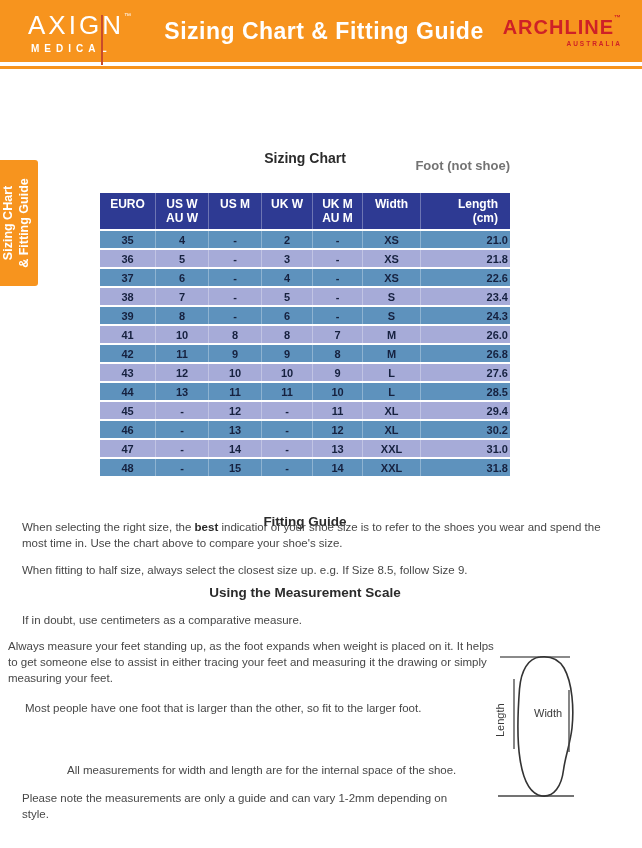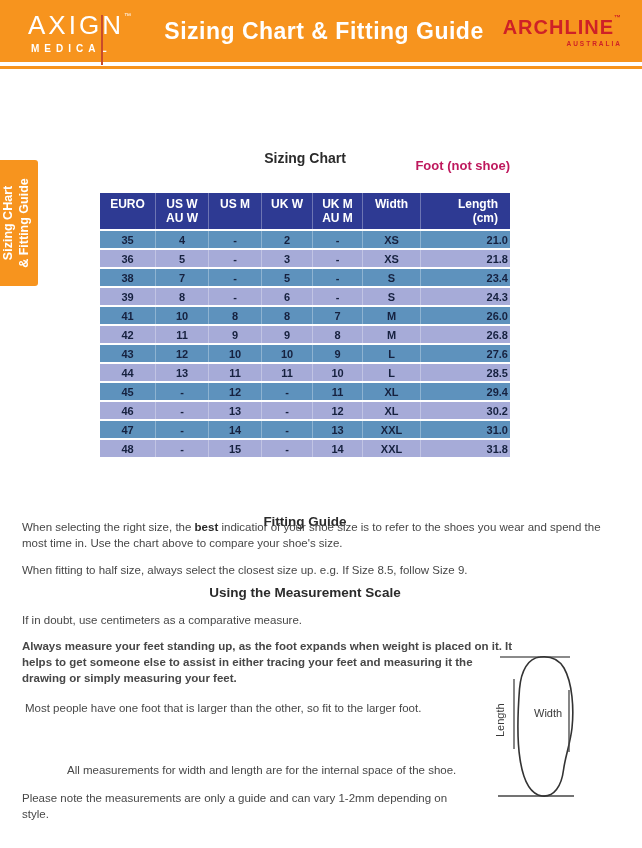--- a/index.html
+++ b/index.html
@@ -25,21 +25,21 @@
   
   .side-tab { position:absolute; left:0; top:160px; width:38px; height:126px; background:#F7941E;
     border-radius:0 3px 3px 0; }
   .side-tab-text { position:absolute; left:-50px; top:44px; width:138px; height:38px;
     transform:rotate(-90deg); transform-origin:center; text-align:center;
     color:#fff; font-weight:700; font-size:12.5px; line-height:16px; }
 
   
   .chart-block { position:absolute; left:100px; top:150px; width:410px; }
   .chart-title { text-align:center; font-size:14px; font-weight:700; color:#2b2b2b; }
-  .foot-note { position:absolute; right:0; top:8px; font-size:13px; font-weight:700; color:#be185d; }
+  .foot-note { position:absolute; right:0; top:8px; font-size:13px; font-weight:700; color:#737373; }
   .sizing-table { margin-top:25px; width:410px; border-collapse:separate; border-spacing:0 2px;
     table-layout:fixed; }
   .sizing-table col.c0{width:55px}.sizing-table col.c1{width:53px}.sizing-table col.c2{width:53px}
   .sizing-table col.c3{width:51px}.sizing-table col.c4{width:50px}.sizing-table col.c5{width:58px}
   .sizing-table col.c6{width:90px}
   .sizing-table th { background:#2E3A93; color:#fff; font-size:12px; font-weight:700;
     vertical-align:top; padding:4px 2px 4px 2px; height:26px; line-height:14px; text-align:center; }
   .sizing-table th + th { border-left:1px solid rgba(255,255,255,0.30); }
   .sizing-table th:last-child { text-align:right; padding-right:12px; }
   .sizing-table td { font-size:11px; font-weight:700; color:#16213F; text-align:center;
@@ -51,21 +51,21 @@
 
   
   .sec-title { position:absolute; left:0; width:610px; text-align:center; font-size:13.5px;
     font-weight:700; color:#2b2b2b; }
   .para { position:absolute; font-size:11.5px; line-height:16px; color:#474747; }
   #fg-title { top:514px; }
   #fg-p1 { left:22px; top:519px; width:600px; }
   #fg-p2 { left:22px; top:562px; width:600px; }
   #ms-title { top:585px; }
   #ms-p1 { left:22px; top:612px; width:500px; }
-  #ms-p2 { left:22px; top:638px; width:495px;font-weight:bold; }
+  #ms-p2 { left:8px; top:638px; width:495px; }
   #ms-p3 { left:25px; top:700px; width:490px; }
   #ms-p4 { left:25px; top:762px; width:490px;margin-left:42px; }
   #ms-p5 { left:22px; top:790px; width:450px; }
   .para b { color:#2b2b2b; }
 
   
   .foot-diagram { position:absolute; left:488px; top:645px; width:152px; height:162px; }
   .foot-diagram text { font-family:"Liberation Sans", sans-serif; fill:#3a3a3a; font-size:11px; }
 </style>
 </head>
@@ -146,20 +146,29 @@
             <td>21.0</td>
           </tr>
           <tr>
             <td>36</td>
             <td>5</td>
             <td>-</td>
             <td>3</td>
             <td>-</td>
             <td>XS</td>
             <td>21.8</td>
+          </tr>
+          <tr>
+            <td>37</td>
+            <td>6</td>
+            <td>-</td>
+            <td>4</td>
+            <td>-</td>
+            <td>XS</td>
+            <td>22.6</td>
           </tr>
           <tr>
             <td>38</td>
             <td>7</td>
             <td>-</td>
             <td>5</td>
             <td>-</td>
             <td>S</td>
             <td>23.4</td>
           </tr>

